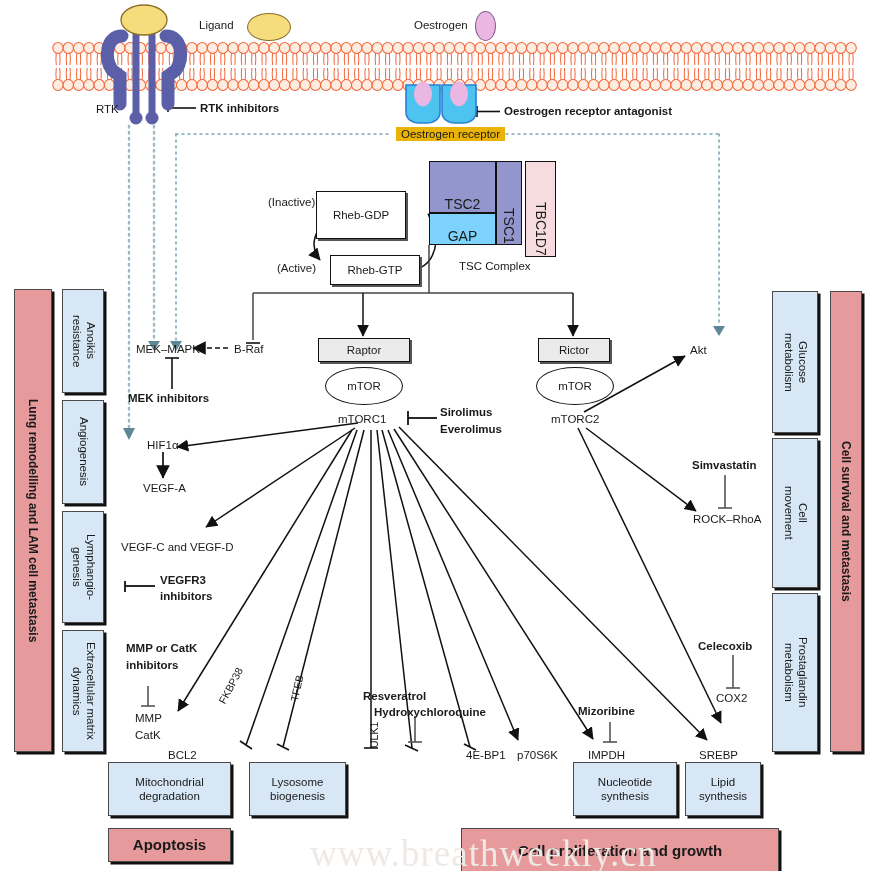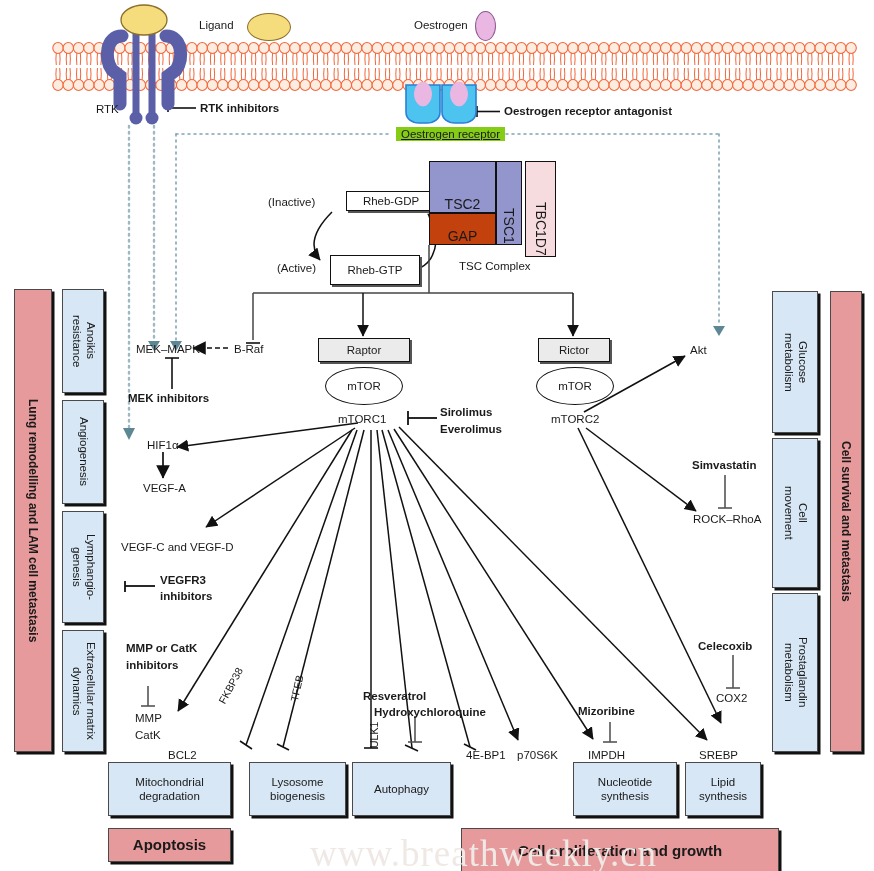--- a/index.html
+++ b/index.html
@@ -674,35 +674,35 @@
   </svg>
 
   <div class="lbl" style="left:199px;top:18px;">Ligand</div>
   <div class="legend-el" style="left:247px;top:13px;width:42px;height:26px;"></div>
   <div class="lbl" style="left:414px;top:18px;">Oestrogen</div>
   <div class="legend-oe" style="left:475px;top:11px;width:19px;height:28px;"></div>
 
   <div class="lbl" style="left:96px;top:102px;">RTK</div>
   <div class="lbl b" style="left:200px;top:101px;">RTK inhibitors</div>
   <div class="lbl b" style="left:504px;top:104px;">Oestrogen receptor antagonist</div>
-  <div class="lbl" style="left:396px;top:127px;background:#84cc16;padding:0 5px;text-decoration:underline;">Oestrogen receptor</div>
+  <div class="lbl" style="left:396px;top:127px;background:#eab308;padding:0 5px;">Oestrogen receptor</div>
 
   <div class="lbl" style="left:268px;top:195px;">(Inactive)</div>
   <div class="lbl" style="left:277px;top:261px;">(Active)</div>
-  <div class="wbox" style="left:346px;top:191px;width:90px;height:20px;">
+  <div class="wbox" style="left:316px;top:191px;width:90px;height:48px;">
     <span>Rheb-GDP</span>
   </div>
   <div class="wbox" style="left:330px;top:255px;width:90px;height:30px;">
     <span>Rheb-GTP</span>
   </div>
 
   <div class="tscseg" style="left:429px;top:161px;width:67px;height:52px;background:#9296cc;">
     <span>TSC2</span>
   </div>
-  <div class="tscseg" style="left:429px;top:213px;width:67px;height:32px;background:#c2410c;">
+  <div class="tscseg" style="left:429px;top:213px;width:67px;height:32px;background:#7dd3fc;">
     <span>GAP</span>
   </div>
   <div class="tscseg v" style="left:496px;top:161px;width:26px;height:84px;background:#9296cc;">
     <span>TSC1</span>
   </div>
   <div class="tscseg v" style="left:525px;top:161px;width:31px;height:96px;background:#f7dcdf;">
     <span>TBC1D7</span>
   </div>
   <div class="lbl" style="left:459px;top:259px;">TSC Complex</div>
 
@@ -789,23 +789,20 @@
   <div class="box pbox" style="left:830px;top:291px;width:32px;height:461px;">
     <span>Cell survival and metastasis</span>
   </div>
 
   <div class="box hbox" style="left:108px;top:762px;width:123px;height:54px;">
     <span>Mitochondrial<br>degradation</span>
   </div>
   <div class="box hbox" style="left:249px;top:762px;width:97px;height:54px;">
     <span>Lysosome<br>biogenesis</span>
   </div>
-  <div class="box hbox" style="left:352px;top:762px;width:99px;height:54px;">
-    <span>Autophagy</span>
-  </div>
   <div class="box hbox" style="left:573px;top:762px;width:104px;height:54px;">
     <span>Nucleotide<br>synthesis</span>
   </div>
   <div class="box hbox" style="left:685px;top:762px;width:76px;height:54px;">
     <span>Lipid<br>synthesis</span>
   </div>
 
   <div class="box hpbox" style="left:108px;top:828px;width:123px;height:34px;">
     <span>Apoptosis</span>
   </div>

